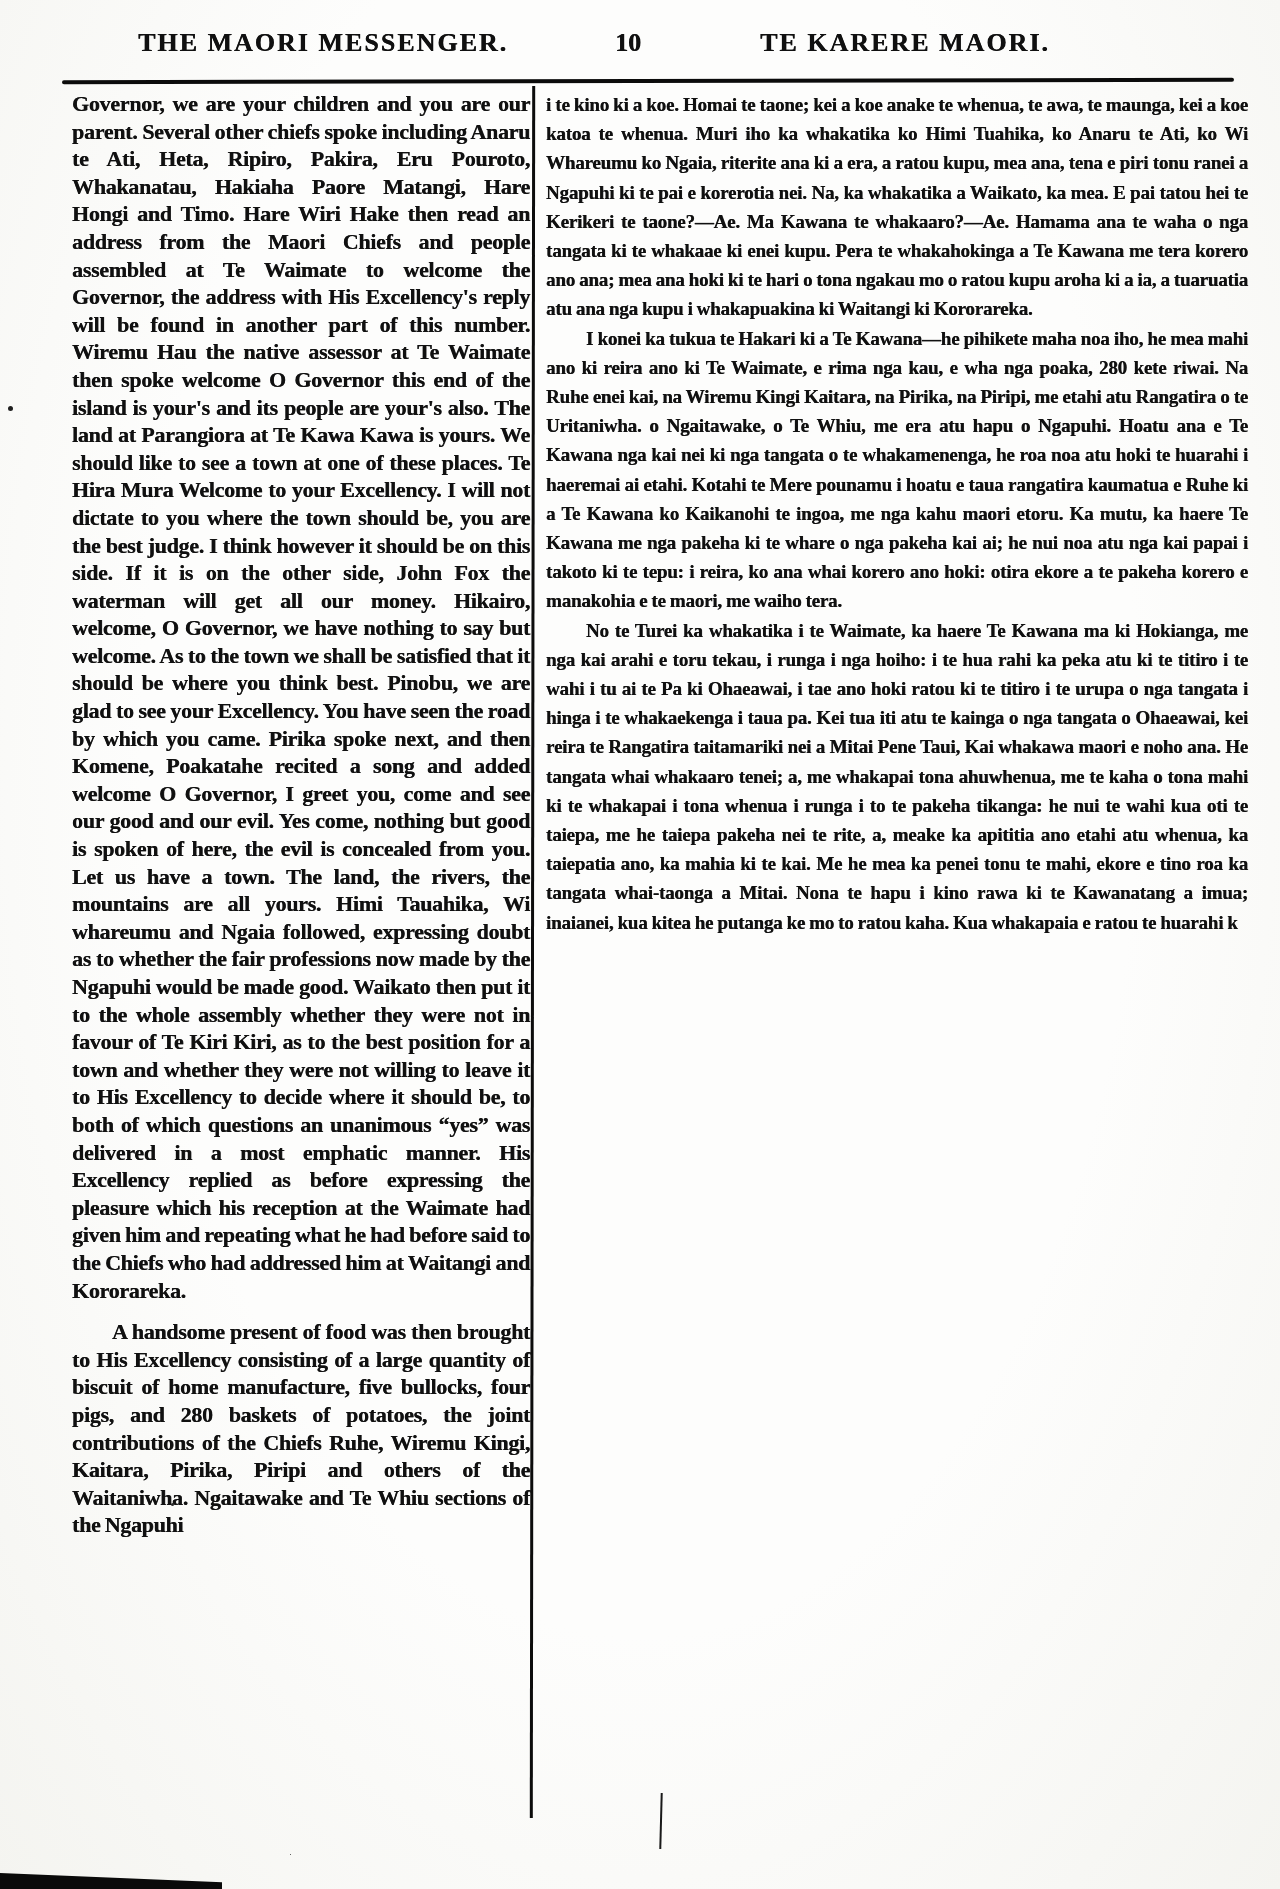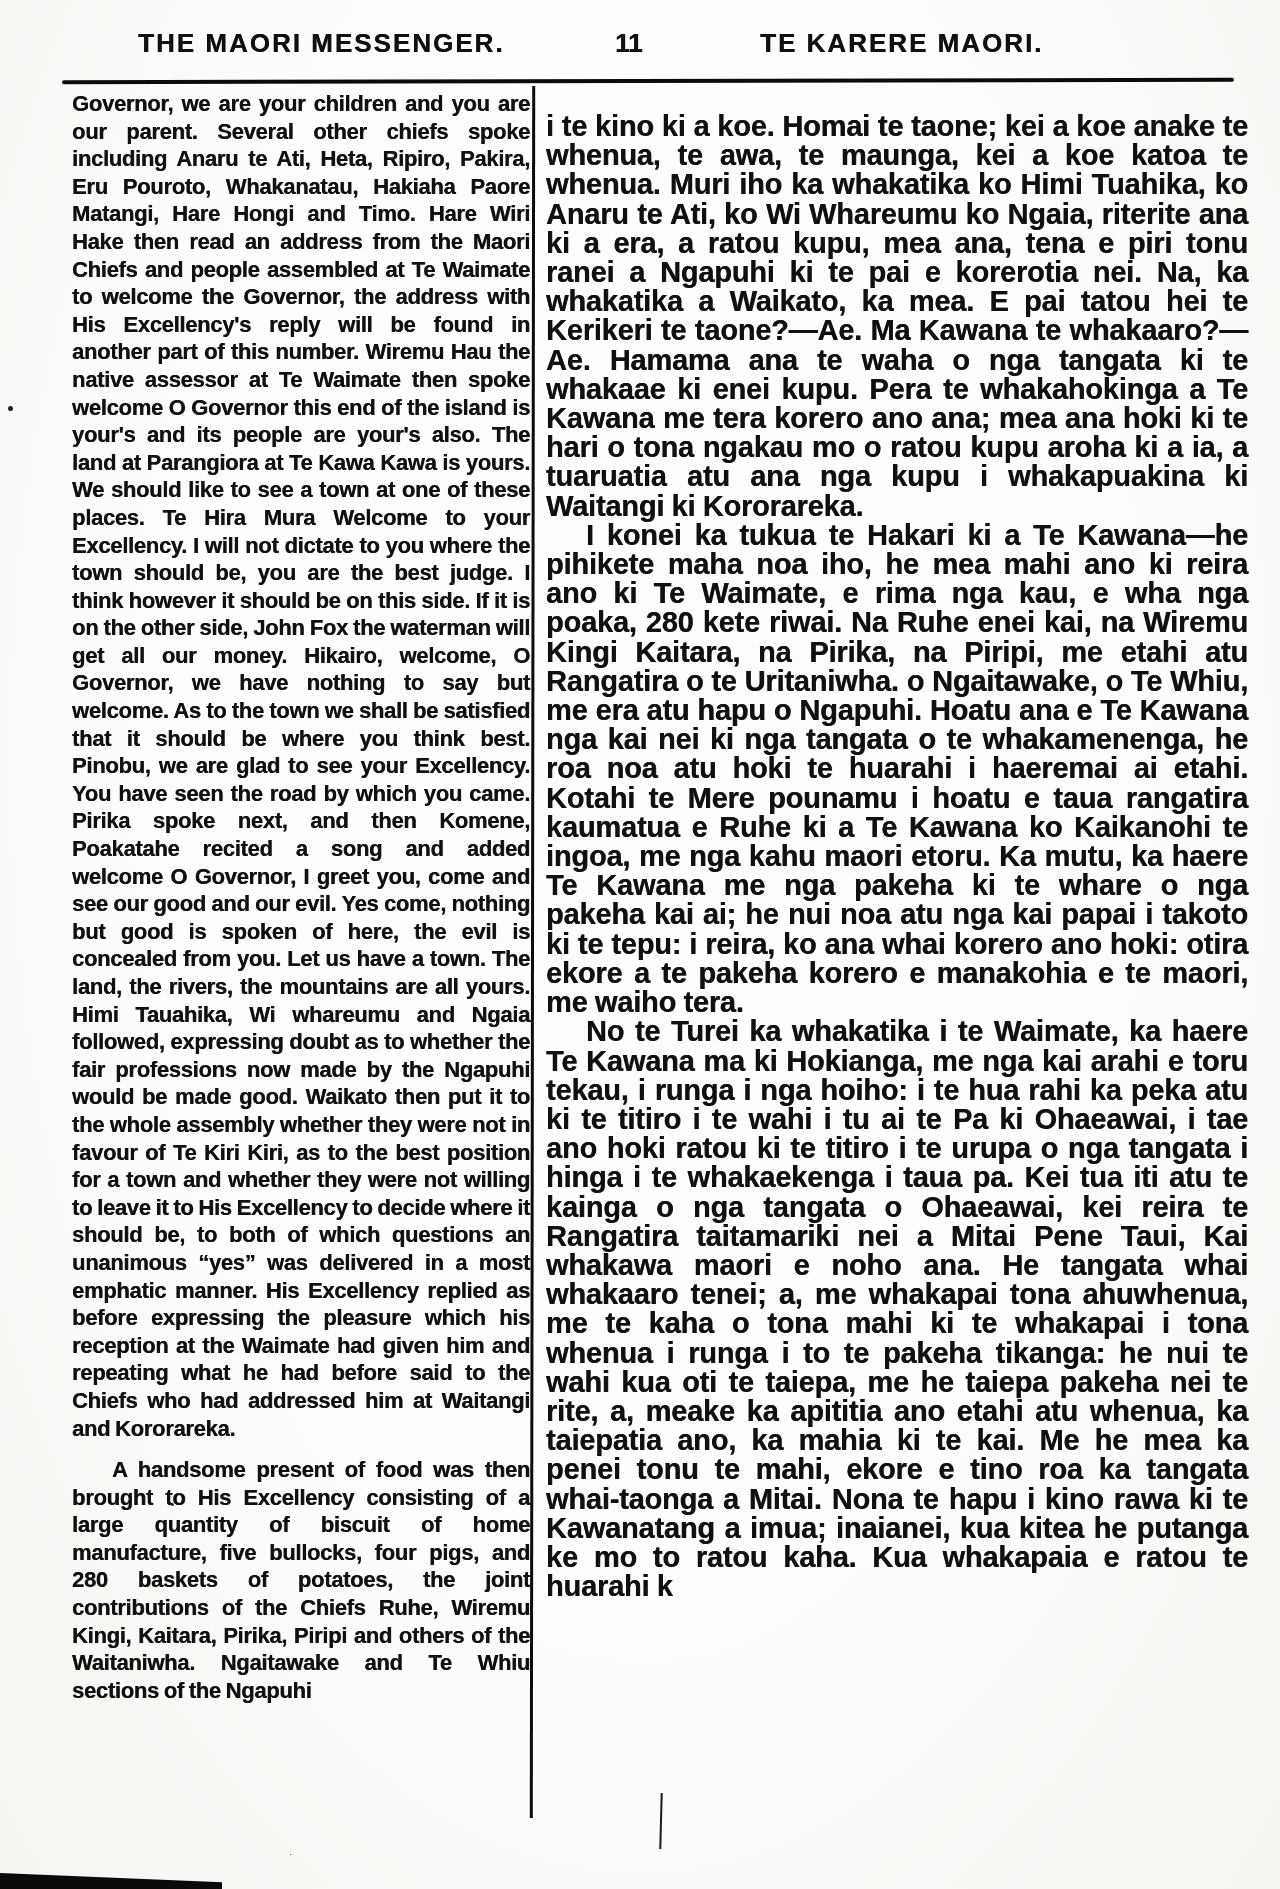--- a/index.html
+++ b/index.html
@@ -4,21 +4,21 @@
 <style>
   html, body { margin: 0; padding: 0; background: #e8e8e6; }
   .page {
     position: relative;
     width: 1280px;
     height: 1889px;
     margin: 0 auto;
     background: radial-gradient(ellipse at 50% 40%, #fdfdfc 55%, #f4f4f0 100%);
     overflow: hidden;
     color: #101010;
-    font-family: Liberation Sans, sans-serif;
+    font-family: Liberation Serif, serif;
   }
   
   .masthead-item {
     position: absolute;
     top: 28px;
     font-weight: 700;
     font-size: 26px;
     letter-spacing: 2px;
     white-space: nowrap;
     text-shadow: 0.4px 0.4px 0 #101010;
@@ -46,25 +46,24 @@
     left: 72px;
     width: 458px;
     font-size: 22px;
     line-height: 27.6px;
     letter-spacing: -0.3px;
     word-spacing: -1px;
   }
   .col-right {
     left: 546px;
     width: 702px;
-    font-size: 29px;
+    font-size: 19px;
     line-height: 29.2px;
     letter-spacing: -0.2px;
     word-spacing: -0.5px;
-    margin-top: 22px;
   }
   .col p { margin: 0; }
   .col p.indent { text-indent: 40px; }
   .col p.gap { margin-top: 14px; }
   .col-divider {
     position: absolute;
     left: 531px; top: 86px;
     width: 3px; height: 1732px;
     background: #0c0c0c;
     transform: rotate(0.08deg);
@@ -93,21 +92,21 @@
     box-shadow: 162px 1096px 0 -1px #2a2a2a, 280px 1446px 0 -2px #333;
   }
 </style>
 </head>
 <body>
 
 <div class="page">
 
   <header>
     <span class="masthead-item mh-left">THE MAORI MESSENGER.</span>
-    <span class="masthead-item mh-num">11</span>
+    <span class="masthead-item mh-num">10</span>
     <span class="masthead-item mh-right">TE KARERE MAORI.</span>
   </header>
 
   <div class="head-rule"></div>
 
   <section class="col col-left">
     <p class="para">Governor, we are your children and you are our parent. Several other chiefs spoke including Anaru te Ati, Heta, Ripiro, Pakira, Eru Pouroto, Whakanatau, Hakiaha Paore Matangi, Hare Hongi and Timo. Hare Wiri Hake then read an address from the Maori Chiefs and people assembled at Te Waimate to welcome the Governor, the address with His Excellency's reply will be found in another part of this number. Wiremu Hau the native assessor at Te Waimate then spoke welcome O Governor this end of the island is your's and its people are your's also. The land at Parangiora at Te Kawa Kawa is yours. We should like to see a town at one of these places. Te Hira Mura Welcome to your Excellency. I will not dictate to you where the town should be, you are the best judge. I think however it should be on this side. If it is on the other side, John Fox the waterman will get all our money. Hikairo, welcome, O Governor, we have nothing to say but welcome. As to the town we shall be satisfied that it should be where you think best. Pinobu, we are glad to see your Excellency. You have seen the road by which you came. Pirika spoke next, and then Komene, Poakatahe recited a song and added welcome O Governor, I greet you, come and see our good and our evil. Yes come, nothing but good is spoken of here, the evil is concealed from you. Let us have a town. The land, the rivers, the mountains are all yours. Himi Tauahika, Wi whareumu and Ngaia followed, expressing doubt as to whether the fair professions now made by the Ngapuhi would be made good. Waikato then put it to the whole assembly whether they were not in favour of Te Kiri Kiri, as to the best position for a town and whether they were not willing to leave it to His Excellency to decide where it should be, to both of which questions an unanimous “yes” was delivered in a most emphatic manner. His Excellency replied as before expressing the pleasure which his reception at the Waimate had given him and repeating what he had before said to the Chiefs who had addressed him at Waitangi and Kororareka.</p>
     <p class="para indent gap">A handsome present of food was then brought to His Excellency consisting of a large quantity of biscuit of home manufacture, five bullocks, four pigs, and 280 baskets of potatoes, the joint contributions of the Chiefs Ruhe, Wiremu Kingi, Kaitara, Pirika, Piripi and others of the Waitaniwha. Ngaitawake and Te Whiu sections of the Ngapuhi</p>
   </section>
 

